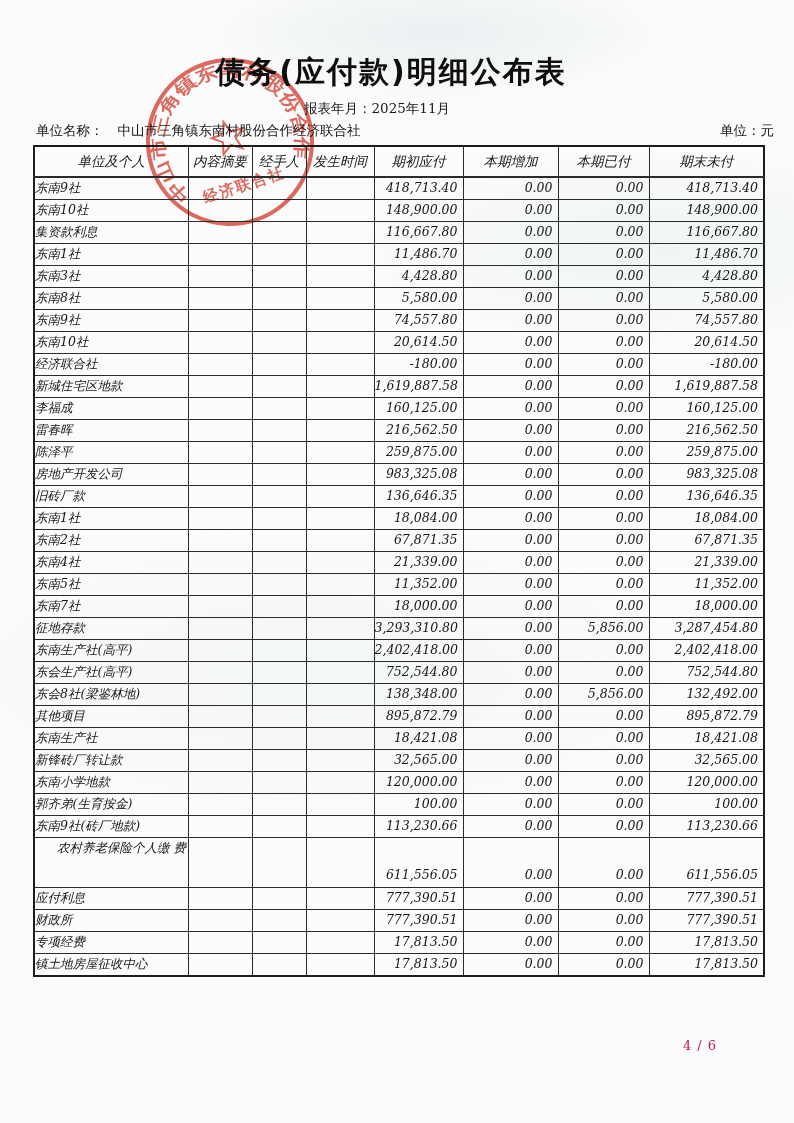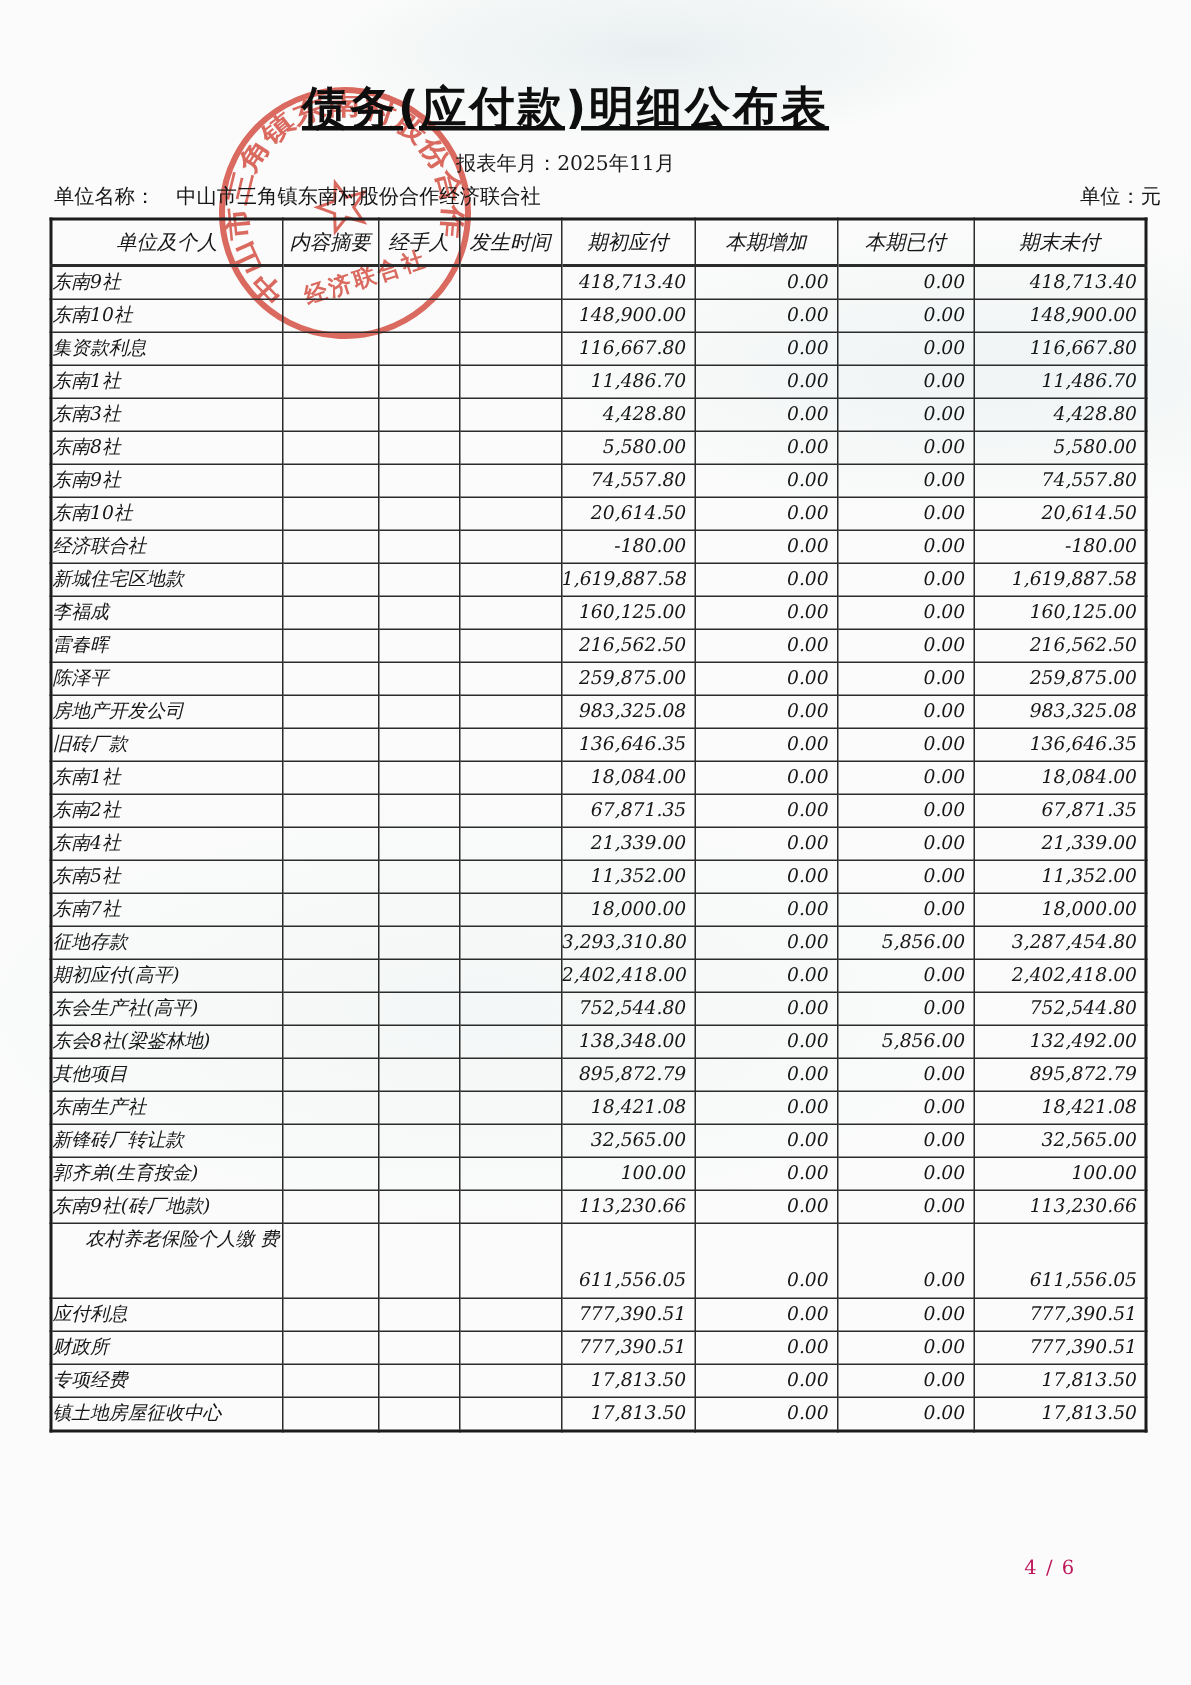--- a/index.html
+++ b/index.html
@@ -8,23 +8,23 @@
     font-family:"DejaVu Serif","Liberation Serif",serif;
     color:#161616;
     background:
       radial-gradient(ellipse 320px 90px at 55% 3%, #e9eff1 0%, rgba(233,239,241,0) 70%),
       radial-gradient(ellipse 420px 140px at 82% 22%, #f0f4f5 0%, rgba(240,244,245,0) 70%),
       radial-gradient(ellipse 500px 200px at 40% 60%, #f4f7f7 0%, rgba(244,247,247,0) 75%),
       #fafbfa;
   }
   .page{position:absolute;inset:0;}
   .title{
-    position:absolute;top:52px;left:0;width:754px;text-align:center;
+    position:absolute;top:52px;left:14px;width:754px;text-align:center;
     font-family:"DejaVu Sans","Liberation Sans",sans-serif;
-    font-weight:900;font-size:30px;letter-spacing:2px;color:#0e0e0e;text-decoration:underline;
+    font-weight:900;font-size:30px;letter-spacing:2px;color:#0e0e0e;
   }
   .period{
     position:absolute;top:100px;left:0;width:754px;text-align:center;
     font-size:13.5px;color:#1a1a1a;
   }
   .info-row{
     position:absolute;top:122px;left:36px;right:20px;height:20px;font-size:13.5px;
   }
   .unit-name-label{margin-right:14px;}
   .currency{position:absolute;right:0;top:0;}
@@ -317,21 +317,21 @@
           <td class="name ind-1">征地存款</td>
           <td></td>
           <td></td>
           <td></td>
           <td class="num">3,293,310.80</td>
           <td class="num">0.00</td>
           <td class="num">5,856.00</td>
           <td class="num">3,287,454.80</td>
         </tr>
         <tr>
-          <td class="name ind-2">期初应付(高平)</td>
+          <td class="name ind-2">东南生产社(高平)</td>
           <td></td>
           <td></td>
           <td></td>
           <td class="num">2,402,418.00</td>
           <td class="num">0.00</td>
           <td class="num">0.00</td>
           <td class="num">2,402,418.00</td>
         </tr>
         <tr>
           <td class="name ind-2">东会生产社(高平)</td>
@@ -375,20 +375,30 @@
         </tr>
         <tr>
           <td class="name ind-2">新锋砖厂转让款</td>
           <td></td>
           <td></td>
           <td></td>
           <td class="num">32,565.00</td>
           <td class="num">0.00</td>
           <td class="num">0.00</td>
           <td class="num">32,565.00</td>
+        </tr>
+        <tr>
+          <td class="name ind-2">东南小学地款</td>
+          <td></td>
+          <td></td>
+          <td></td>
+          <td class="num">120,000.00</td>
+          <td class="num">0.00</td>
+          <td class="num">0.00</td>
+          <td class="num">120,000.00</td>
         </tr>
         <tr>
           <td class="name ind-2">郭齐弟(生育按金)</td>
           <td></td>
           <td></td>
           <td></td>
           <td class="num">100.00</td>
           <td class="num">0.00</td>
           <td class="num">0.00</td>
           <td class="num">100.00</td>

